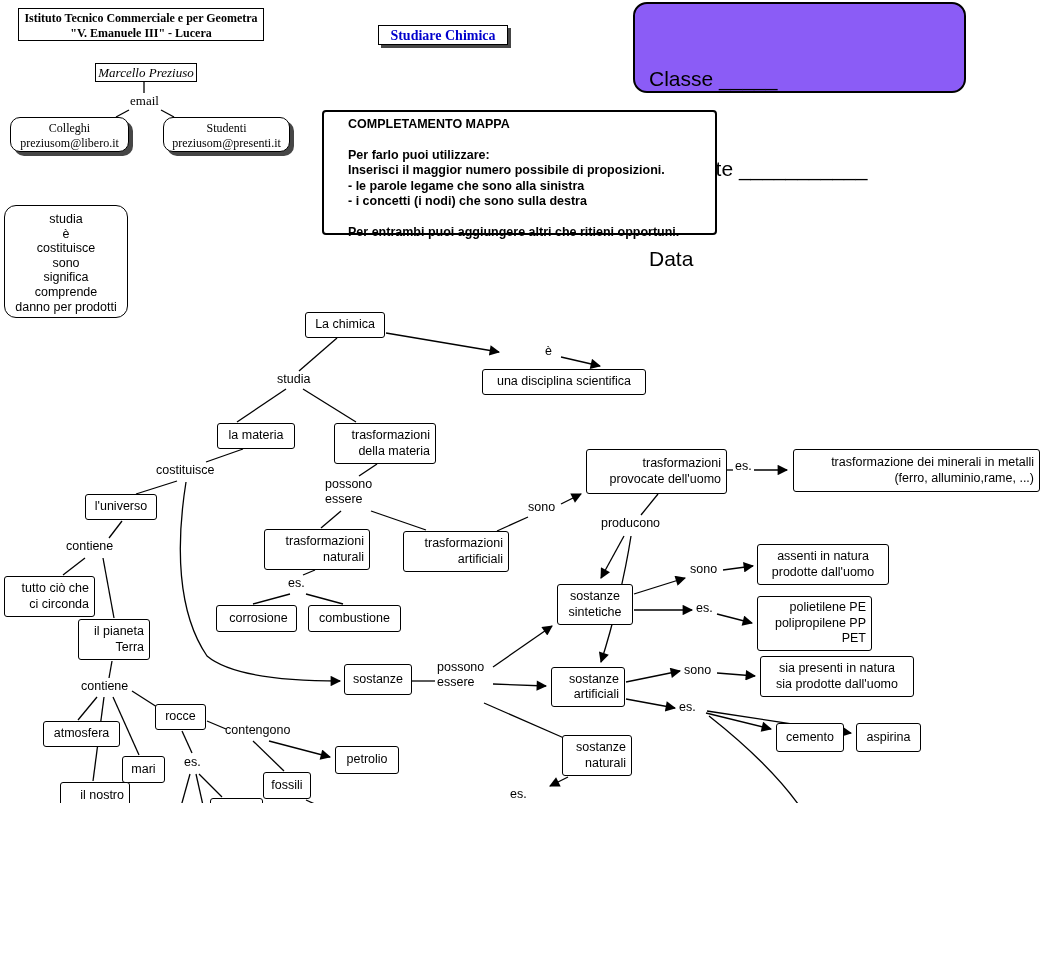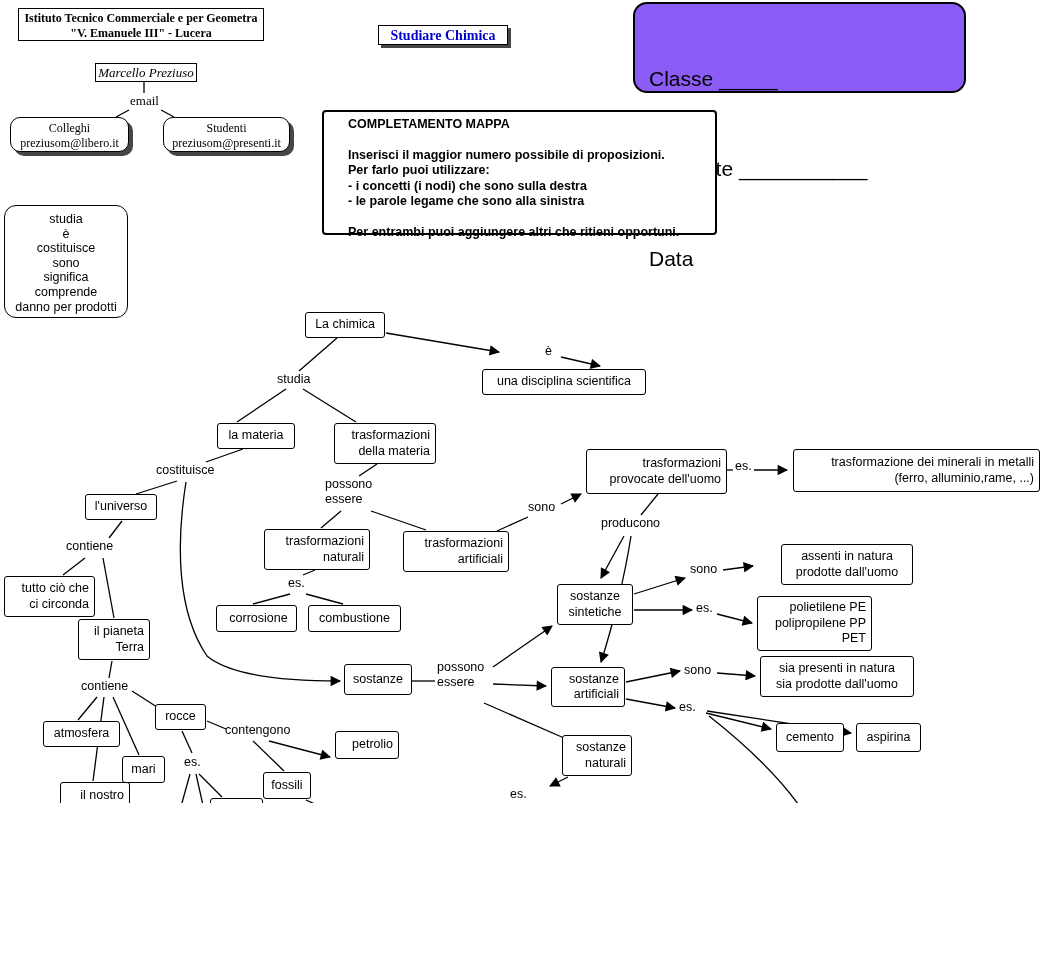--- a/index.html
+++ b/index.html
@@ -133,24 +133,24 @@
   <div id="map-title" class="abs" style="color: rgb(0, 0, 204);">Studiare Chimica</div>
 
   <div id="form-box" class="abs">
     <div>Classe _____</div>
     <div>Studente ___________</div>
     <div>Data</div>
   </div>
 
   <div id="instructions" class="abs">
     <div class="ititle">COMPLETAMENTO MAPPA</div>
+    <div class="iline">Per farlo puoi utilizzare:</div>
     <div class="iline">Inserisci il maggior numero possibile di proposizioni.</div>
-    <div class="iline">Per farlo puoi utilizzare:</div>
+    <div class="iline">- le parole legame che sono alla sinistra</div>
     <div class="iline">- i concetti (i nodi) che sono sulla destra</div>
-    <div class="iline">- le parole legame che sono alla sinistra</div>
     <div class="iline"></div>
     <div class="iline">Per entrambi puoi aggiungere altri che ritieni opportuni.</div>
   </div>
 
   <div id="linkwords" class="abs">
     <div>studia</div>
     <div>è</div>
     <div>costituisce</div>
     <div>sono</div>
     <div>significa</div>
@@ -174,21 +174,21 @@
       <div class="node right" style="left: 793px; top: 449px; width: 247px; height: 43px;">trasformazione dei minerali in metalli
 (ferro, alluminio,rame, ...)</div>
       <div class="node right" style="left: 4px; top: 576px; width: 91px; height: 41px;">tutto ciò che
 ci circonda</div>
       <div class="node right" style="left: 78px; top: 619px; width: 72px; height: 41px;">il pianeta
 Terra</div>
       <div class="node center" style="left: 216px; top: 605px; width: 81px; height: 27px; padding-left: 9px;">corrosione</div>
       <div class="node center" style="left: 308px; top: 605px; width: 93px; height: 27px;">combustione</div>
       <div class="node center" style="left: 557px; top: 584px; width: 76px; height: 41px;">sostanze
 sintetiche</div>
-      <div class="node center" style="left: 757px; top: 544px; width: 132px; height: 41px; margin-left: 24px;">assenti in natura
+      <div class="node center" style="left: 757px; top: 544px; width: 132px; height: 41px;">assenti in natura
 prodotte dall'uomo</div>
       <div class="node right" style="left: 757px; top: 596px; width: 115px; height: 55px;">polietilene PE
 polipropilene PP
 PET</div>
       <div class="node center" style="left: 344px; top: 664px; width: 68px; height: 31px;">sostanze</div>
       <div class="node right" style="left: 551px; top: 667px; width: 74px; height: 40px;">sostanze
 artificiali</div>
       <div class="node center" style="left: 760px; top: 656px; width: 154px; height: 41px;">sia presenti in natura
 sia prodotte dall'uomo</div>
       <div class="node center" style="left: 776px; top: 723px; width: 68px; height: 29px;">cemento</div>
@@ -197,21 +197,21 @@
 naturali</div>
       <div class="node center" style="left: 43px; top: 721px; width: 77px; height: 26px;">atmosfera</div>
       <div class="node center" style="left: 155px; top: 704px; width: 51px; height: 26px;">rocce</div>
       <div class="node center" style="left: 122px; top: 756px; width: 43px; height: 27px;">mari</div>
       <div class="node right" style="left: 60px; top: 782px; width: 70px; height: 42px;">il nostro
 corpo</div>
       <div class="node center" style="left: 145px; top: 811px; width: 58px; height: 28px;">calcare</div>
       <div class="node center" style="left: 210px; top: 798px; width: 53px; height: 29px;">gesso</div>
       <div class="node center" style="left: 190px; top: 842px; width: 51px; height: 28px;">calce</div>
       <div class="node center" style="left: 263px; top: 772px; width: 48px; height: 27px;">fossili</div>
-      <div class="node center" style="left: 335px; top: 731px; width: 64px; height: 28px; text-align: right;">petrolio</div>
+      <div class="node center" style="left: 335px; top: 746px; width: 64px; height: 28px;">petrolio</div>
       <div class="node right" style="left: 320px; top: 810px; width: 66px; height: 38px;">gas
 naturale</div>
       <div class="edge-label " style="left: 545px; top: 344px;">è</div>
       <div class="edge-label " style="left: 277px; top: 372px;">studia</div>
       <div class="edge-label " style="left: 156px; top: 463px;">costituisce</div>
       <div class="edge-label center" style="left: 325px; top: 477px; width: 54px;">possono
 essere</div>
       <div class="edge-label " style="left: 528px; top: 500px;">sono</div>
       <div class="edge-label " style="left: 601px; top: 516px;">producono</div>
       <div class="edge-label " style="left: 735px; top: 459px;">es.</div>

